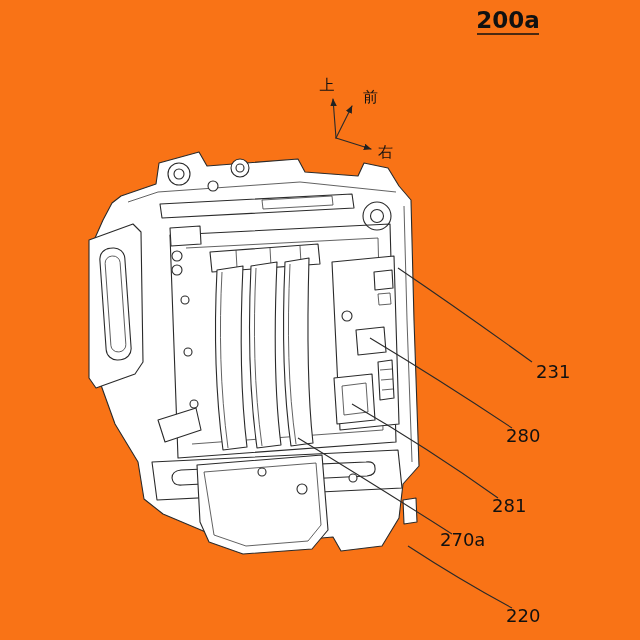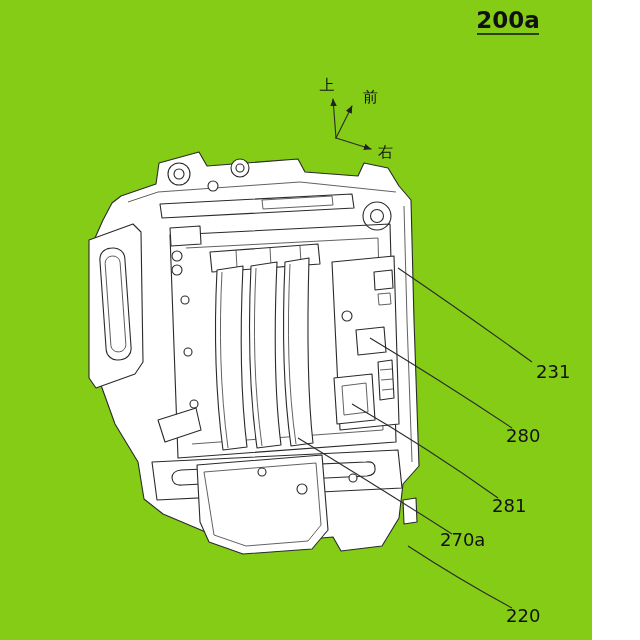--- a/index.html
+++ b/index.html
@@ -5,24 +5,24 @@
   html, body {
     margin: 0;
     padding: 0;
     width: 640px;
     height: 640px;
     background: #ffffff;
     font-family: "DejaVu Sans", "Liberation Sans", sans-serif;
   }
   .stage {
     position: relative;
-    width: 592px;
+    width: 640px;
     height: 640px;
     overflow: hidden;
-    background: #84cc16;
+    background: #f97316;
   }
   svg { display: block; }
   .ink { stroke: #2a2a2a; fill: none; stroke-width: 1.1; stroke-linejoin: round; stroke-linecap: round; }
   .ink-fill { stroke: #2a2a2a; fill: #ffffff; stroke-width: 1.1; stroke-linejoin: round; }
   .ink-thin { stroke: #3a3a3a; fill: none; stroke-width: 0.8; stroke-linejoin: round; }
   .leader { stroke: #2a2a2a; fill: none; stroke-width: 1.1; }
   .callout-text { font-family: "DejaVu Sans", sans-serif; font-size: 18px; fill: #111; }
   .axis-text { font-family: "DejaVu Sans", sans-serif; font-size: 15px; fill: #111; }
   .title-text { font-family: "DejaVu Sans", sans-serif; font-size: 23px; font-weight: bold; fill: #111; }
 </style>

